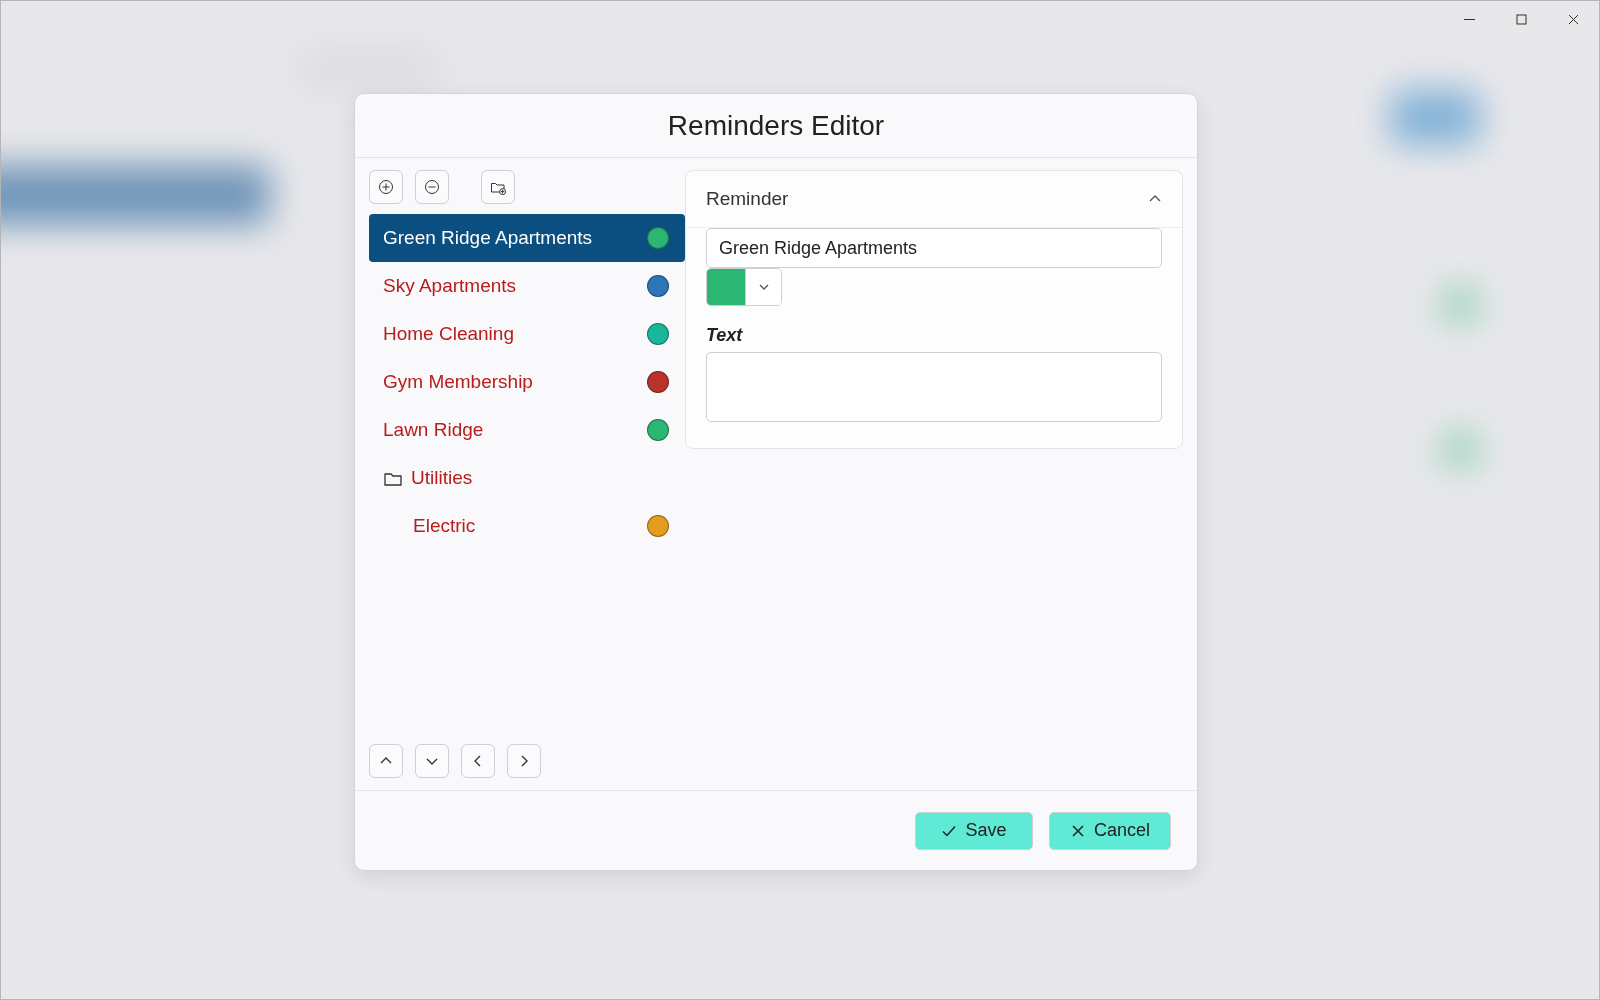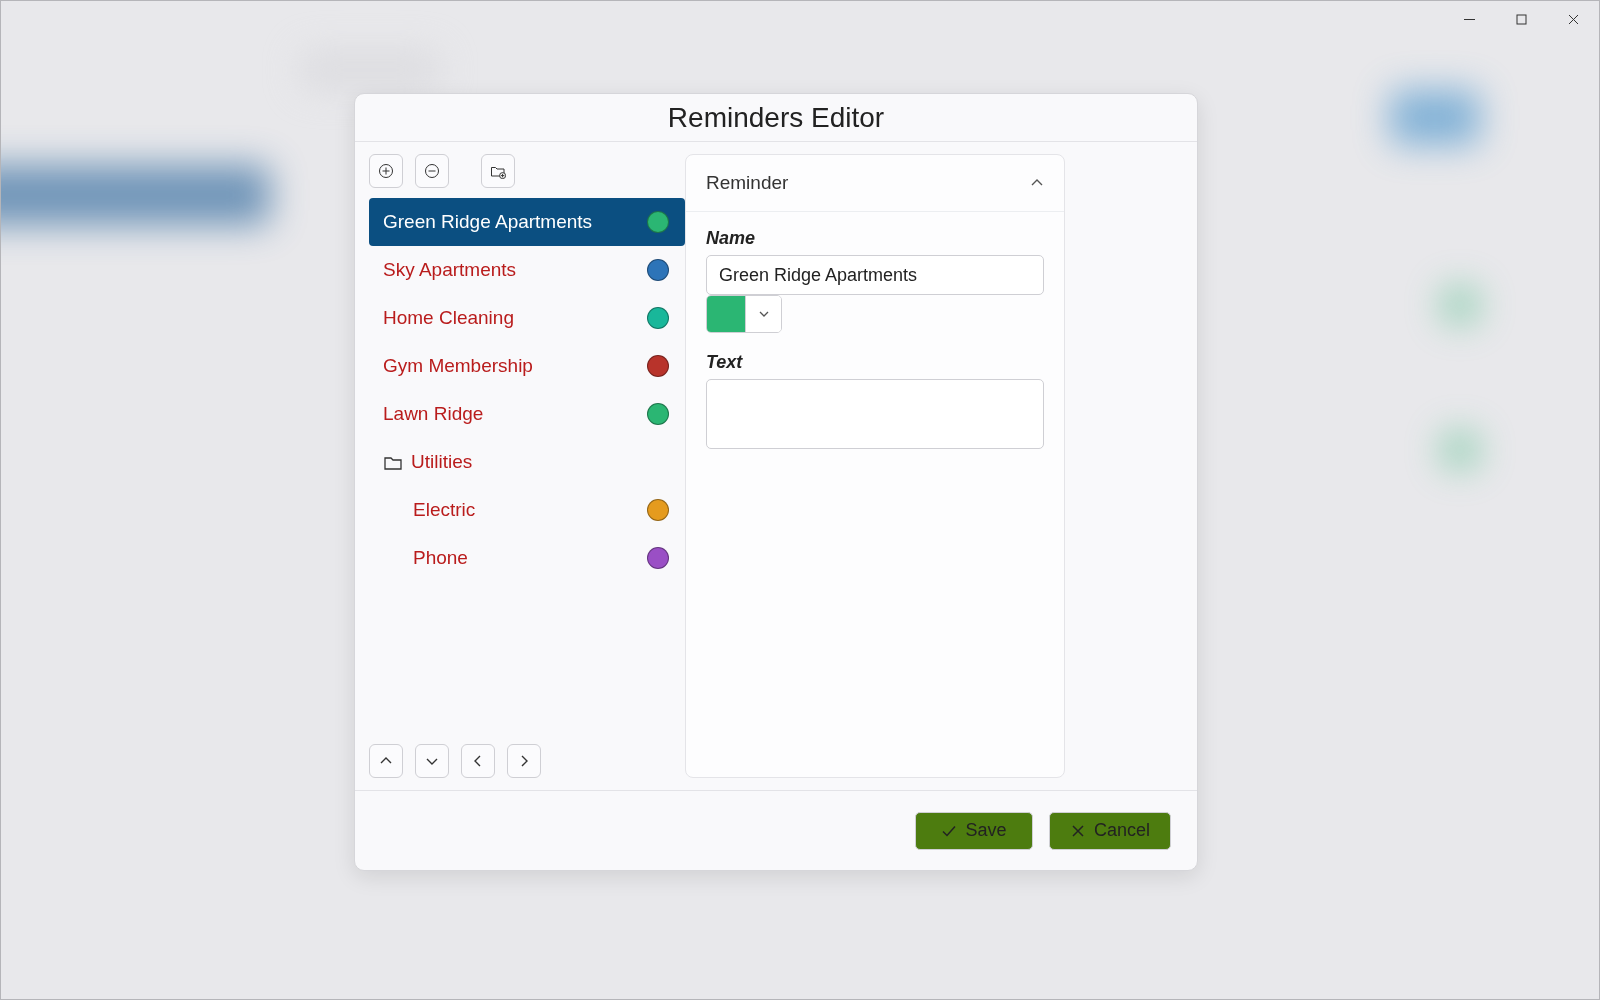--- a/index.html
+++ b/index.html
@@ -18,21 +18,21 @@
     .title-bar { position: absolute; top: 0; right: 0; display: flex; height: 36px; }
     .win-btn { width: 52px; display: flex; align-items: center; justify-content: center; color: #333; cursor: default; }
     .win-btn svg { width: 11px; height: 11px; }
 
     
     .dialog {
       position: absolute; left: 354px; top: 93px; width: 844px; height: 778px;
       background: #f9f9fb; border: 1px solid #d6d6da; border-radius: 10px;
       display: flex; flex-direction: column; box-shadow: 0 6px 22px rgba(0,0,0,0.10);
     }
-    .dialog-header { height: 48px; border-bottom: 1px solid #e3e3e7; display: flex; align-items: center; justify-content: center; }
+    .dialog-header { height: 64px; border-bottom: 1px solid #e3e3e7; display: flex; align-items: center; justify-content: center; }
     .dialog-title { font-size: 28px; color: #222; font-weight: 400; }
     .dialog-body { flex: 1; display: flex; }
     .dialog-footer { height: 80px; border-top: 1px solid #e3e3e7; display: flex; align-items: center; justify-content: flex-end; padding: 0 26px; gap: 16px; }
 
     
     .left-pane { width: 330px; padding: 12px 0 12px 14px; display: flex; flex-direction: column; }
     .toolbar { display: flex; gap: 12px; padding: 0 4px 10px 0; }
     .tool-btn { width: 34px; height: 34px; border: 1px solid #cfcfd4; border-radius: 6px; background: #fbfbfd; display: flex; align-items: center; justify-content: center; color: #333; cursor: pointer; }
     .tool-btn svg { width: 16px; height: 16px; }
     .tool-gap { width: 8px; }
@@ -43,37 +43,37 @@
     .item-label { font-size: 19px; color: #b91c1c; flex: 1; font-weight: 400; }
     .item.selected .item-label { color: #fff; }
     .item.child .item-label { padding-left: 30px; }
     .item-swatch { width: 22px; height: 22px; border-radius: 50%; border: 1px solid rgba(0,0,0,0.35); }
     .folder-icon { width: 20px; height: 20px; margin-right: 8px; }
     .folder-icon svg { display: block; }
 
     .move-bar { display: flex; gap: 12px; padding: 10px 0 0 0; }
 
     
-    .right-pane { flex: 1; padding: 12px 14px 12px 0; display: flex; flex-direction: row; gap: 12px; }
+    .right-pane { flex: 1; padding: 12px 14px 12px 0; display: flex; flex-direction: column; gap: 12px; }
     .panel { border: 1px solid #e4e4e8; border-radius: 8px; background: #fdfdfe; }
     .panel-header { height: 56px; display: flex; align-items: center; padding: 0 20px; cursor: pointer; }
     .panel-header .ptitle { font-size: 19px; color: #333; flex: 1; }
     .panel-header svg { width: 14px; height: 14px; color: #555; }
     .panel-body { padding: 0 20px 22px 20px; border-top: 1px solid #eceef1; }
 
     .field-label { font-size: 18px; font-style: italic; font-weight: 600; color: #222; margin: 16px 0 6px 0; display: block; }
     .text-input { width: 100%; height: 40px; border: 1px solid #cfcfd4; border-radius: 5px; padding: 0 12px; font-size: 18px; color: #222; background: #fff; }
     .text-area { width: 100%; height: 70px; border: 1px solid #cfcfd4; border-radius: 5px; padding: 8px 12px; font-size: 17px; color: #222; background: #fff; resize: none; }
 
     .color-picker { display: inline-flex; border: 1px solid #cfcfd4; border-radius: 5px; overflow: hidden; height: 38px; }
     .cp-swatch { width: 38px; background: #2bb673; }
     .cp-btn { width: 36px; display: flex; align-items: center; justify-content: center; border-left: 1px solid #cfcfd4; background: #fff; cursor: pointer; }
     .cp-btn svg { width: 12px; height: 12px; color: #555; }
 
-    .footer-btn { height: 38px; min-width: 118px; padding: 0 20px; border: 1px solid #cfcfd4; border-radius: 5px; background: #4d7c0f; display: inline-flex; align-items: center; justify-content: center; gap: 8px; font-size: 18px; color: #222; cursor: pointer; }
+    .footer-btn { height: 38px; min-width: 118px; padding: 0 20px; border: 1px solid #cfcfd4; border-radius: 5px; background: #5eead4; display: inline-flex; align-items: center; justify-content: center; gap: 8px; font-size: 18px; color: #222; cursor: pointer; }
     .footer-btn svg { width: 16px; height: 16px; }
   </style>
 </head>
 <body>
 
 <div class="bg-blur bg-1"></div>
 <div class="bg-blur bg-2"></div>
 <div class="bg-blur bg-3"></div>
 <div class="bg-blur bg-4"></div>
 <div class="bg-blur bg-5"></div>
@@ -155,24 +155,20 @@
               <svg viewBox="0 0 20 20" width="20" height="20">
                 <path d="M2 6 h6 l2 2 h8 v9 H2 z" fill="none" stroke="#333" stroke-width="1.3"></path>
               </svg>
             </span>
             <span class="item-label">Utilities</span>
           </div>
           <div class="item child">
             <span class="item-label">Electric</span>
             <span class="item-swatch" style="background: rgb(229, 155, 30);"></span>
           </div>
-          <div class="item child">
-            <span class="item-label">Phone</span>
-            <span class="item-swatch" style="background: rgb(154, 79, 197);"></span>
-          </div>
         </div>
 
       <div class="move-bar">
         <div class="tool-btn">
           <svg viewBox="0 0 16 16">
               <path d="M3 10 L8 5 L13 10" fill="none" stroke="currentColor" stroke-width="1.4"></path>
             </svg>
         </div>
         <div class="tool-btn">
           <svg viewBox="0 0 16 16">
@@ -194,21 +190,20 @@
 
     <div class="right-pane">
       <div class="panel">
         <div class="panel-header">
           <span class="ptitle">Reminder</span>
           <svg viewBox="0 0 14 14">
               <path d="M2 9 L7 4 L12 9" fill="none" stroke="currentColor" stroke-width="1.4"></path>
             </svg>
         </div>
         <div class="panel-body">
-          <label class="field-label">Name</label>
           <input class="text-input" value="Green Ridge Apartments" style="">
 
           <div class="color-picker">
             <div class="cp-swatch" id="cp-swatch" style="background: rgb(43, 182, 115);"></div>
             <div class="cp-btn">
               <svg viewBox="0 0 12 12">
                   <path d="M2 4 L6 8 L10 4" fill="none" stroke="currentColor" stroke-width="1.3"></path>
                 </svg>
             </div>
           </div>

